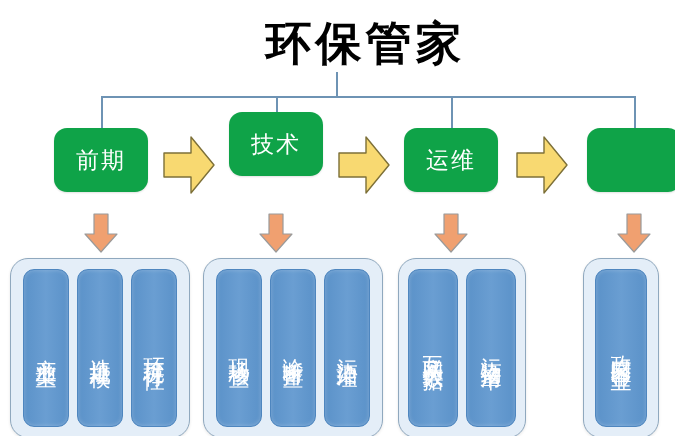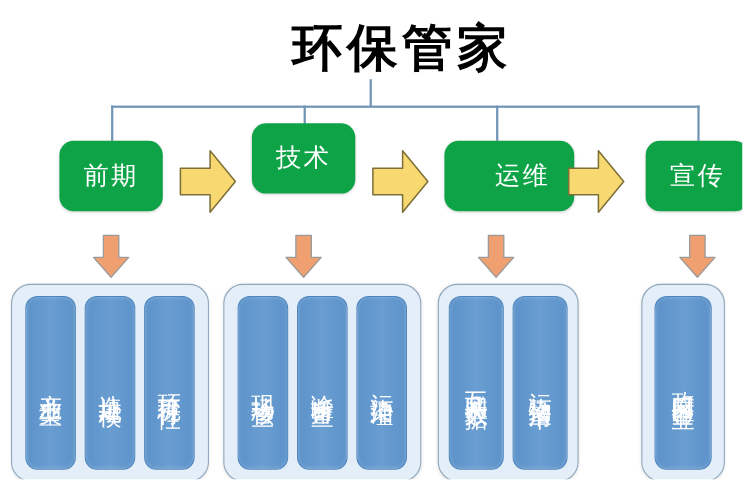--- a/index.html
+++ b/index.html
@@ -133,25 +133,24 @@
   <div class="conn conn-v" style="left:276px; top:96px; height:32px;"></div>
   <div class="conn conn-v" style="left:451px; top:96px; height:32px;"></div>
   <div class="conn conn-v" style="left:634px; top:96px; height:32px;"></div>
 
   <div class="stage" style="left:54px; top:128px;">
     <span class="stage-line">前期</span>
   </div>
   <div class="stage" style="left:229px; top:112px;align-items:center;">
     <span class="stage-line">技术</span>
   </div>
-  <div class="stage" style="left:404px; top:128px;padding-left:24px;">
+  <div class="stage" style="left:404px; top:128px;">
     <span class="stage-line">运维</span>
   </div>
   <div class="stage" style="left:587px; top:128px;">
-    <span class="stage-line">宣传</span>
   </div>
 
   <div class="yarrow" style="left:161px; top:133px;">
     <svg width="56" height="64" viewBox="0 0 56 64">
       <polygon points="3,20 30,20 30,4 53,32 30,60 30,44 3,44" fill="#F8D971" stroke="#7D7038" stroke-width="1.4" stroke-linejoin="round"></polygon>
     </svg>
   </div>
   <div class="yarrow" style="left:336px; top:133px;">
     <svg width="56" height="64" viewBox="0 0 56 64">
       <polygon points="3,20 30,20 30,4 53,32 30,60 30,44 3,44" fill="#F8D971" stroke="#7D7038" stroke-width="1.4" stroke-linejoin="round"></polygon>

